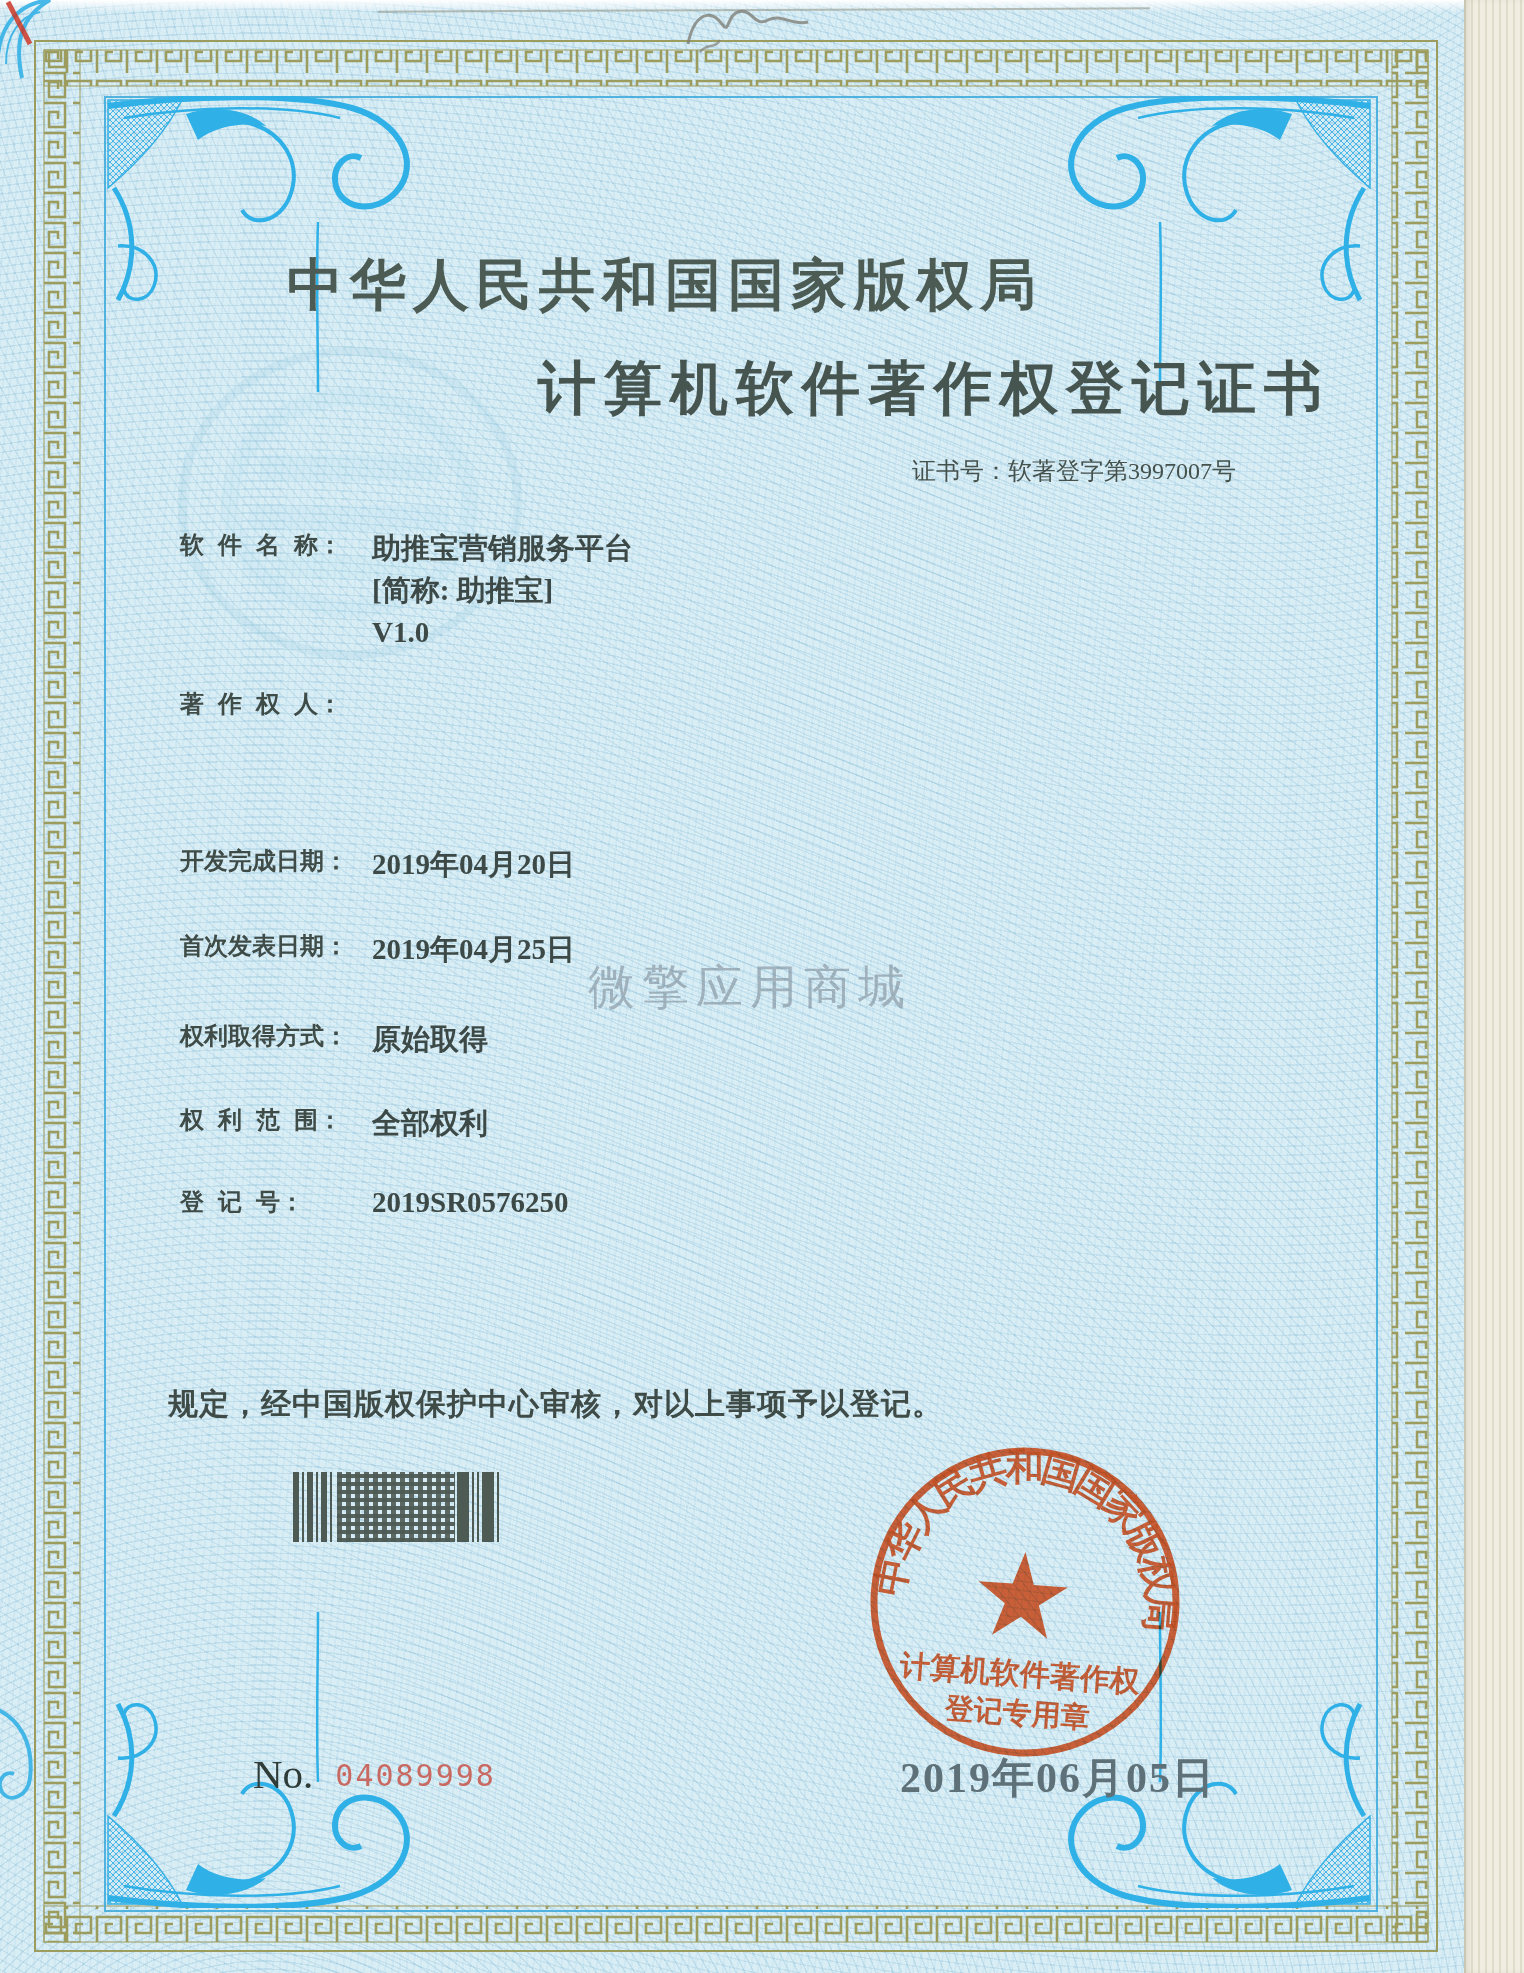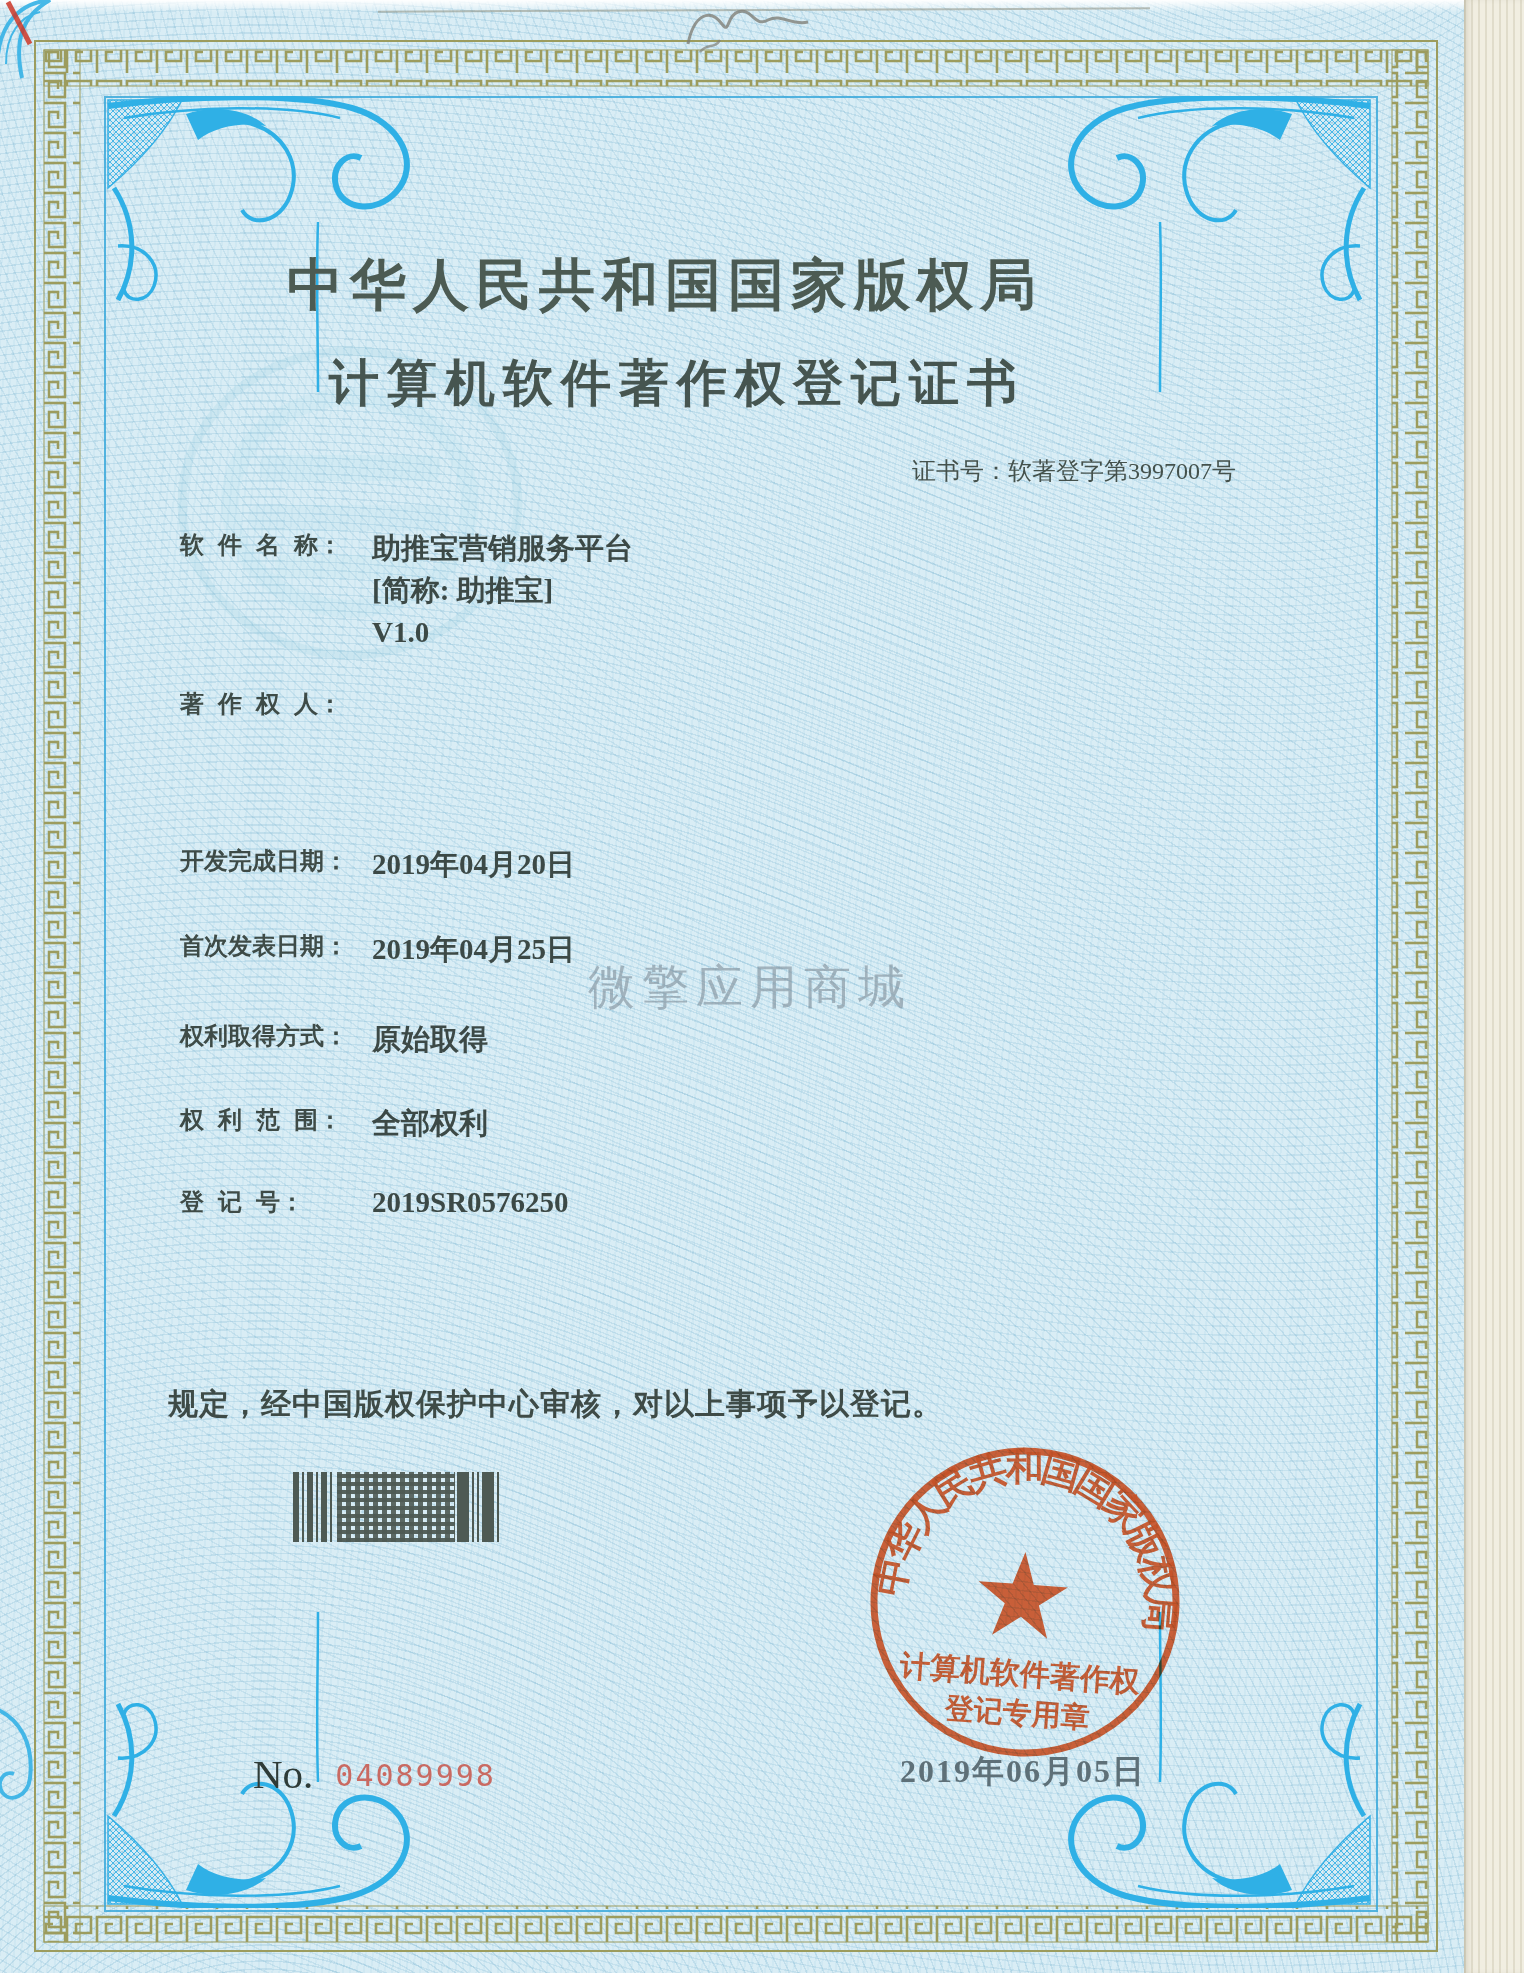--- a/index.html
+++ b/index.html
@@ -20,41 +20,41 @@
   
   #frame{position:absolute;left:34px;top:40px;z-index:2;}
   #inner-frame{position:absolute;left:104px;top:96px;width:1270px;height:1812px;border:2px solid rgba(58,168,218,.85);z-index:2;}
   .fl{position:absolute;width:320px;height:300px;z-index:2;}
   .fl svg{display:block;width:320px;height:300px;}
   .fl.tr{transform:scaleX(-1);} .fl.bl{transform:scaleY(-1);} .fl.br{transform:scale(-1,-1);}
   .corner-curl{position:absolute;z-index:1;opacity:.9;}
   
   .t{position:absolute;white-space:nowrap;z-index:3;}
   #authority{left:0;top:248px;width:1330px;text-align:center;font-size:56px;font-weight:bold;letter-spacing:7px;color:#4c5b53;}
-  #cert-title{left:0;top:350px;width:1330px;text-align:center;font-size:50px;font-weight:bold;letter-spacing:8px;color:#465550;padding-left:12px;}
+  #cert-title{left:0;top:350px;width:1330px;text-align:right;font-size:58px;font-weight:bold;letter-spacing:8px;color:#465550;}
   #certno{left:912px;top:455px;font-size:24px;color:#44514c;}
   #certno .v{}
   .flabel{left:180px;font-size:24px;color:#3e4b47;word-spacing:8px;font-weight:bold;}
   .fvalue{left:372px;font-size:29px;color:#3c4946;font-weight:bold;}
   #wm{left:588px;top:956px;font-size:47px;letter-spacing:7px;color:rgba(128,143,155,.62);z-index:6;font-family:"Liberation Sans","DejaVu Sans",sans-serif;}
   .stmt{font-size:30px;color:#3e4b47;letter-spacing:1px;font-weight:bold;}
   #stmt1{left:202px;top:1295px;} #stmt2{left:168px;top:1384px;}
   
   #barcode{position:absolute;left:293px;top:1472px;width:208px;height:70px;z-index:4;}
   #barcode .bc{position:absolute;top:0;height:70px;}
   #bc-left{left:0;width:42px;background:repeating-linear-gradient(90deg,#4e5a54 0 6px,rgba(0,0,0,0) 6px 9px,#4e5a54 9px 11px,rgba(0,0,0,0) 11px 14px);}
   #bc-mid{left:44px;width:118px;
     background-image:
       repeating-linear-gradient(0deg, rgba(78,90,84,.95) 0 4px, rgba(0,0,0,0) 4px 8px),
       repeating-linear-gradient(90deg, rgba(78,90,84,.9) 0 5px, rgba(0,0,0,0) 5px 9px),
       repeating-linear-gradient(47deg, rgba(217,237,245,.9) 0 3px, rgba(0,0,0,0) 3px 7px);}
   #bc-right{left:164px;width:44px;background:repeating-linear-gradient(90deg,#4e5a54 0 12px,rgba(0,0,0,0) 12px 15px,#4e5a54 15px 17px,rgba(0,0,0,0) 17px 20px,#4e5a54 20px 22px,rgba(0,0,0,0) 22px 25px);}
   
   #seal{position:absolute;left:855px;top:1432px;width:340px;height:340px;z-index:5;mix-blend-mode:multiply;opacity:.95;transform:rotate(4deg);}
-  #seal-date{left:900px;top:1750px;font-size:32px;letter-spacing:2px;color:#5e7078;z-index:6;font-weight:bold;}
+  #seal-date{left:900px;top:1750px;font-size:42px;letter-spacing:2px;color:#5e7078;z-index:6;font-weight:bold;}
   #serial{left:253px;top:1750px;font-size:41px;color:#2e3b37;z-index:3;}
   #serial .num{font-family:"DejaVu Sans Mono","Liberation Mono",monospace;font-size:30px;color:#c96a62;letter-spacing:2px;margin-left:22px;vertical-align:2px;}
   #emboss{position:absolute;left:165px;top:335px;z-index:1;opacity:.6;}
   #pencil{position:absolute;left:660px;top:0;z-index:6;}
   #red-mark{position:absolute;left:0;top:0;z-index:6;}
 </style>
 </head>
 <body>
 
 <div id="stage">

